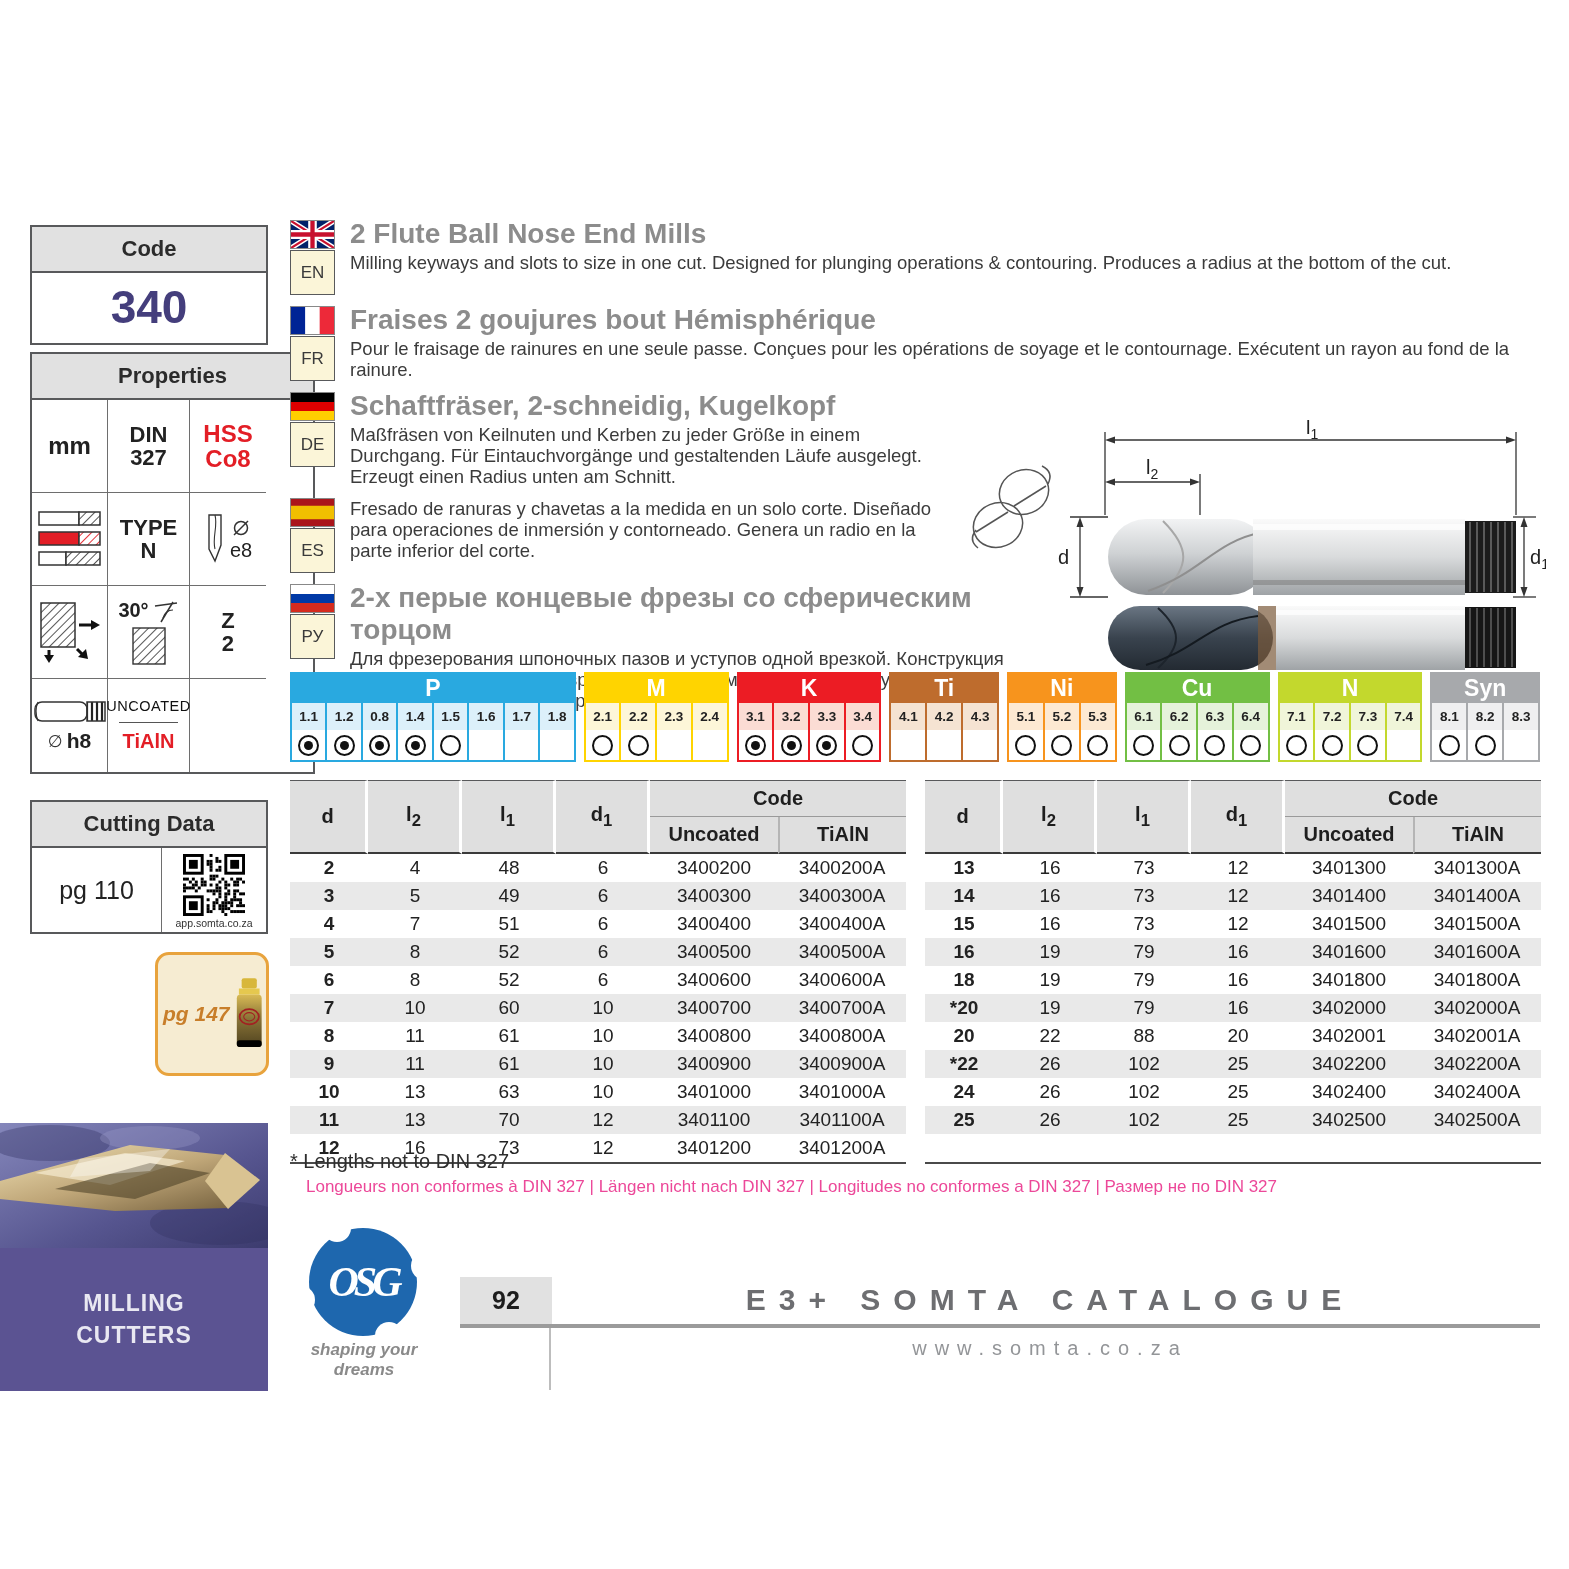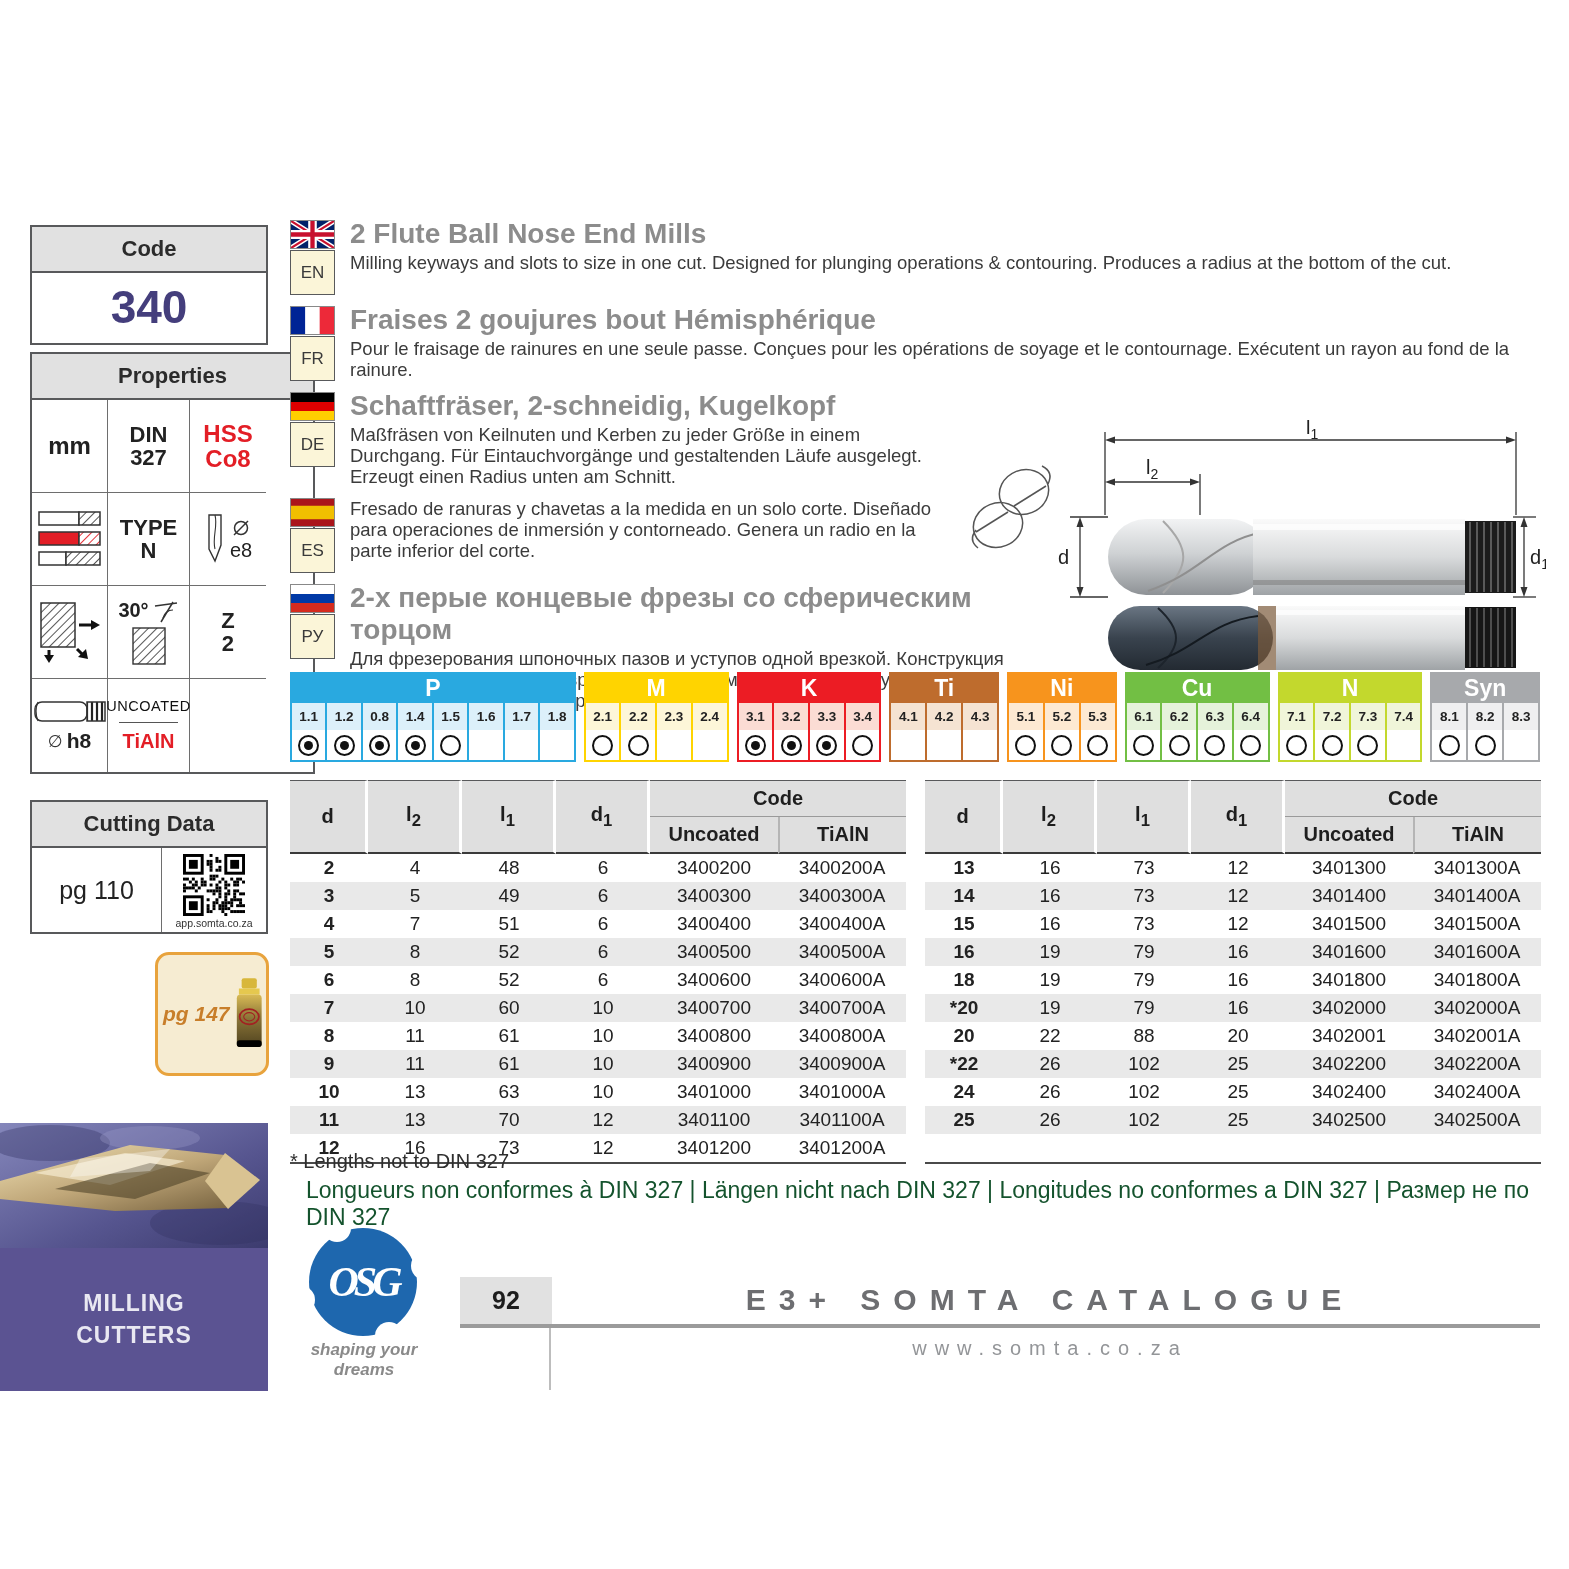--- a/index.html
+++ b/index.html
@@ -79,21 +79,21 @@
   .sizes th.codeh{border-bottom:1.5px solid #9a9a9a;height:37px;}
   .sizes th.sub{height:37px;}
   .sizes th.tialn-h{border-left:2px solid #b5b5b5;}
   .sizes td{height:26px;text-align:center;font-size:19px;color:#222;}
   .sizes tbody tr:nth-child(even){background:#E9E9E9;}
   .sizes td.cd{font-weight:bold;}
   .sizes tr.spacer, .sizes tr.spacer td{background:#fff;height:26px;}
 
   .footnote{position:absolute;left:290px;top:1150px;}
   .fn1{font-size:20px;color:#2e2e2e;}
-  .fn2{font-size:23px;color:#14532d;margin:4px 0 0 16px;}
+  .fn2{font-size:17px;color:#ec4899;margin:4px 0 0 16px;}
 
   
   .osg-logo{position:absolute;left:293px;top:1226px;width:140px;height:112px;}
   .slogan{position:absolute;left:283px;top:1340px;width:162px;text-align:center;
           font-weight:bold;font-style:italic;font-size:17px;color:#8A8A8A;}
   .pagebox{position:absolute;left:460px;top:1277px;width:92px;height:47px;background:#E1E1E1;
            display:flex;align-items:center;justify-content:center;font-weight:bold;font-size:25px;color:#1d1d1d;}
   .hline{position:absolute;left:460px;top:1324px;width:1080px;height:4px;background:#9B9B9B;}
   .vline{position:absolute;left:549px;top:1328px;width:2px;height:62px;background:#BDBDBD;}
   .catalogue{position:absolute;left:560px;top:1283px;width:980px;text-align:center;

